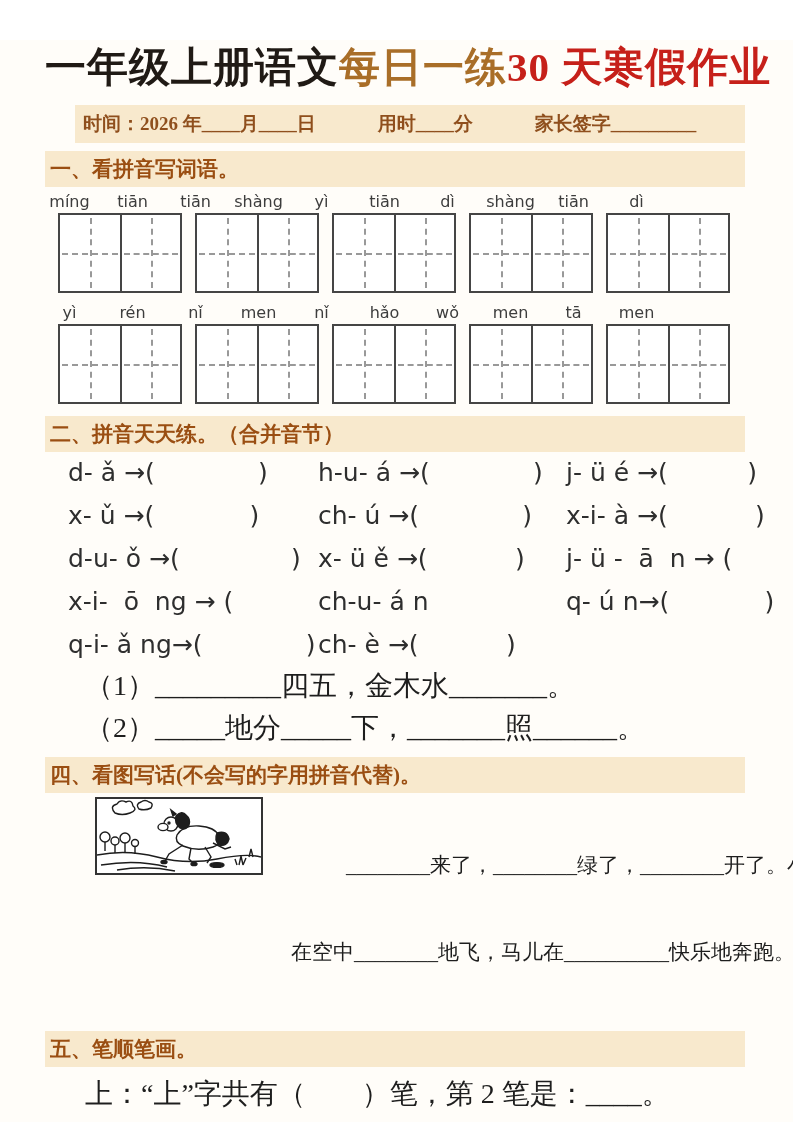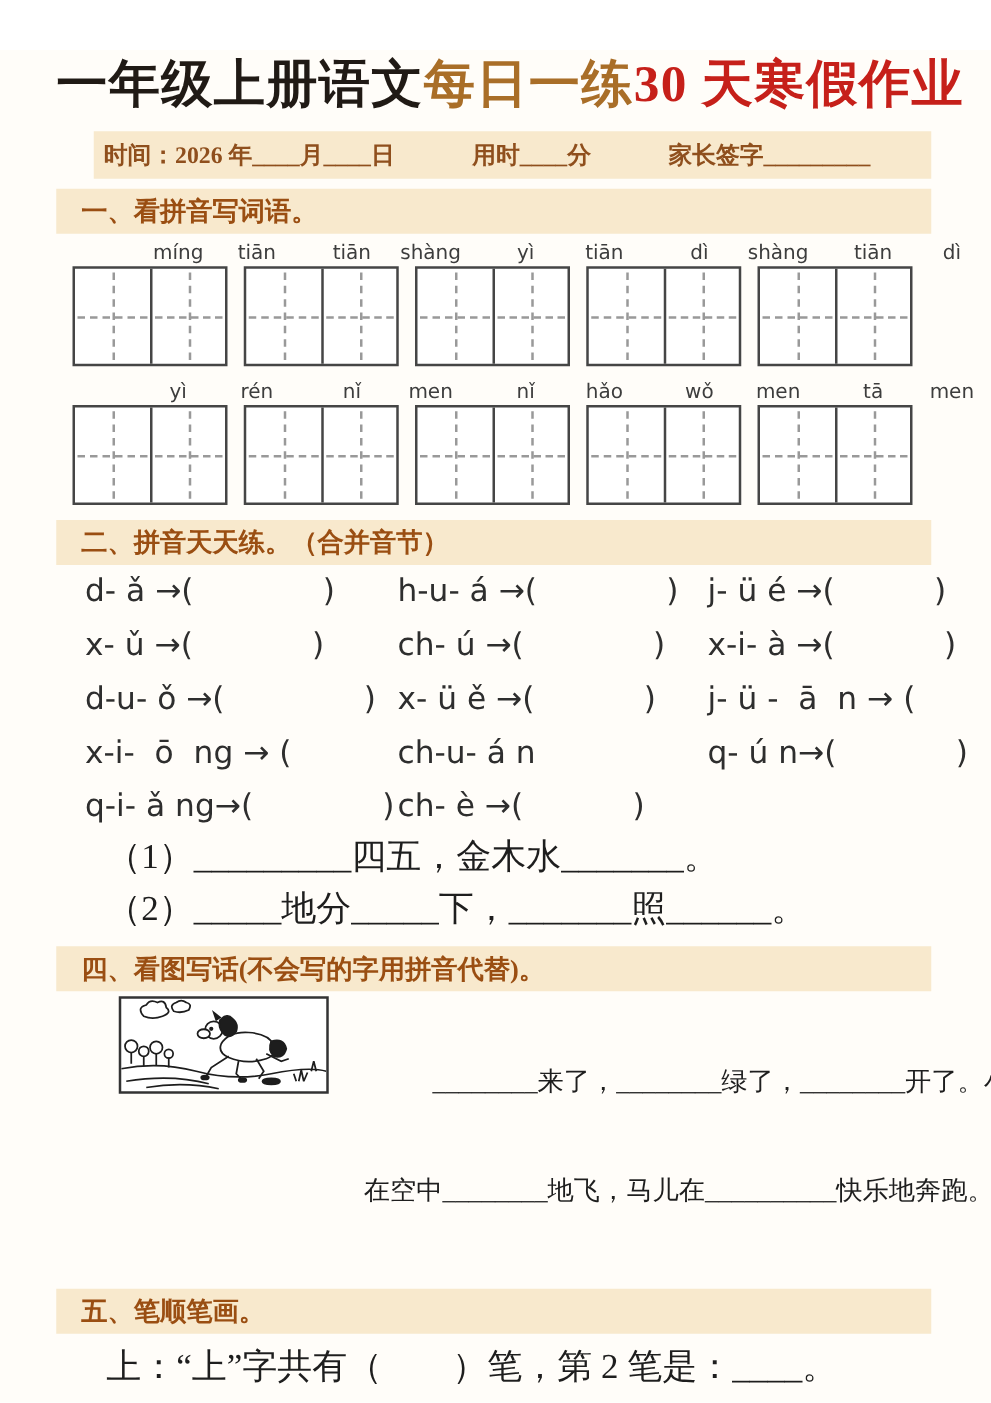--- a/index.html
+++ b/index.html
@@ -12,25 +12,25 @@
   .title .t-black { color:#201a15; }
   .title .t-brown { color:#a96e28; }
   .title .t-red   { color:#c6201a; }
 
   
   .band { background:#f8e9cd; }
 
   .meta-band { margin:10px 0 0 75px; width:670px; padding:6px 10px 6px 8px; display:flex; gap:62px;
                font-size:19px; font-weight:bold; color:#8f4f1d; white-space:pre; }
 
-  .sec-head { margin:8px 0 0 45px; width:700px; padding:4px 0 4px 20px;
+  .sec-head { margin:8px 0 0 45px; width:700px; padding:4px 0 4px 5px;
               font-size:21px; font-weight:bold; color:#9a4e12; }
 
   
-  .pin-row { display:flex; gap:13px; padding-left:38px; margin-top:5px;justify-content:flex-end; }
+  .pin-row { display:flex; padding-left:38px; margin-top:5px; }
   .pin-pair { width:126px; display:flex; }
   .pin-pair span { width:50%; text-align:center; font-family:"DejaVu Sans",sans-serif; font-size:16px; color:#3d3d3d; }
   .grid-row { display:flex; gap:13px; padding-left:58px; margin-top:2px; }
   .tian-group { display:flex; border:2px solid #454545; background:#fff; }
   .tian-cell { width:60px; height:76px; position:relative; }
   .tian-cell + .tian-cell { border-left:2px solid #454545; }
   .tian-cell::before { content:""; position:absolute; left:50%; top:3px; bottom:3px; border-left:2px dashed #999; }
   .tian-cell::after  { content:""; position:absolute; top:50%; left:2px; right:2px; border-top:2px dashed #999; }
 
   

